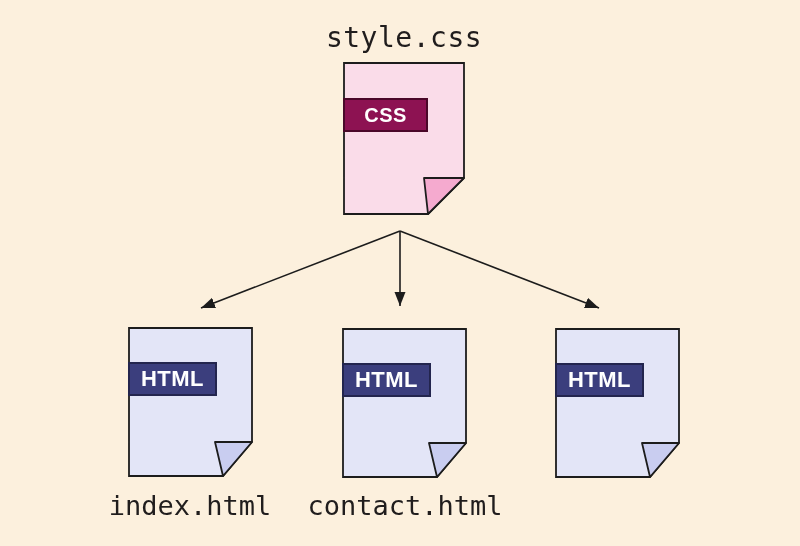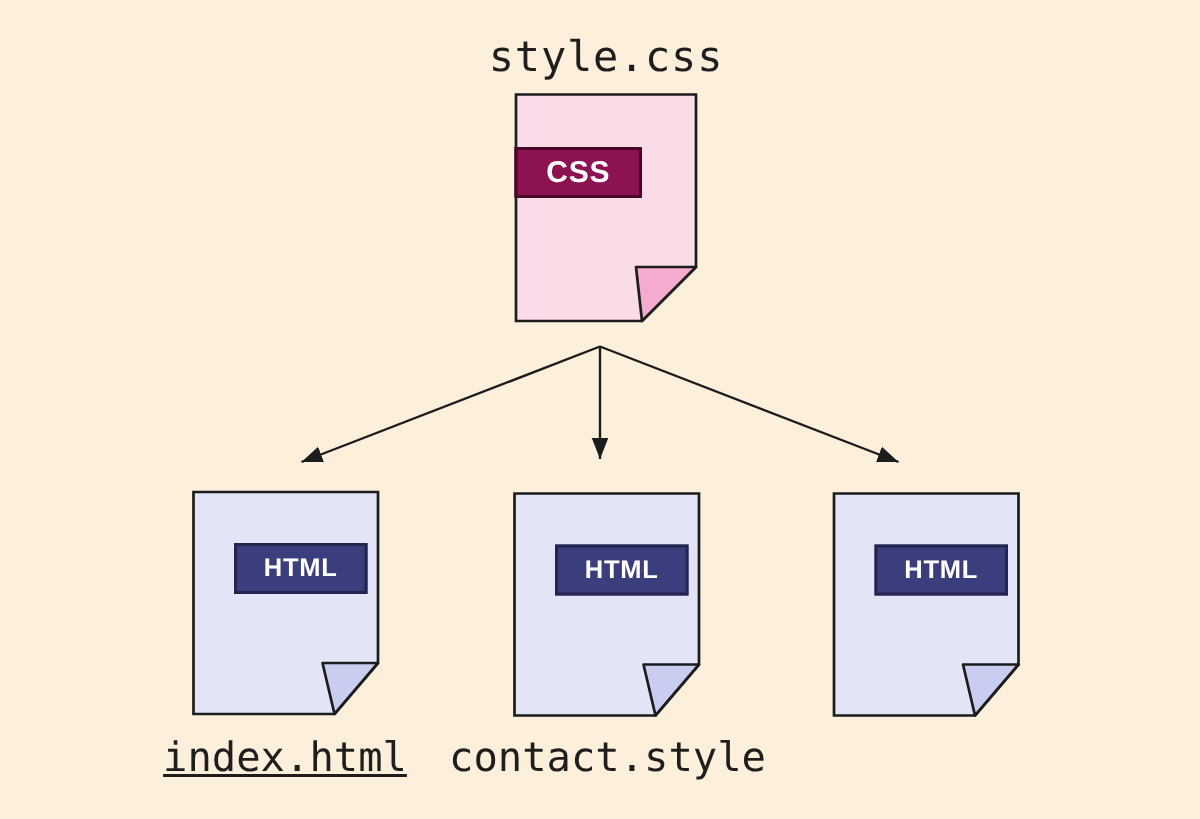--- a/index.html
+++ b/index.html
@@ -43,35 +43,35 @@
     align-items: center;
     justify-content: center;
     font-family: "Liberation Sans", "DejaVu Sans", sans-serif;
     font-weight: bold;
     letter-spacing: 0.5px;
   }
   .css-node { left: 343px; top: 62px; width: 122px; height: 153px; }
   .css-node .file-badge { top: 36px; width: 85px; height: 34px; font-size: 20px; }
 
   .html-node { width: 125px; height: 150px; }
-  .html-node .file-badge { top: 35px; width: 89px; height: 34px; font-size: 17px; margin-left: 28px; }
+  .html-node .file-badge { top: 35px; width: 89px; height: 34px; font-size: 22px; }
   .node-index   { left: 128px; top: 327px; }
   .node-contact { left: 342px; top: 328px; }
   .node-info    { left: 555px; top: 328px; }
 
   .file-label {
     position: absolute;
     top: 490px;
     transform: translateX(-50%);
     font-size: 27px;
     line-height: 32px;
     color: #201d1d;
     white-space: nowrap;
   }
-  .label-index   { left: 190px; text-decoration: underline; }
+  .label-index   { left: 190px; }
   .label-contact { left: 405px; }
   .label-info    { left: 617px; }
 
   .arrows-layer {
     position: absolute;
     left: 0;
     top: 0;
     pointer-events: none;
   }
 </style>
@@ -119,14 +119,14 @@
 
   <div class="file-node html-node node-info">
     <svg width="125" height="150" viewBox="0 0 125 150">
       <path d="M1 1 H124 V115 L95 149 H1 Z" stroke-width="1.8" stroke-linejoin="miter" style="fill: rgb(227, 229, 247); stroke: rgb(28, 28, 28);"></path>
       <path d="M124 115 L87 115 L95 149 Z" stroke-width="1.8" stroke-linejoin="round" style="fill: rgb(201, 205, 240); stroke: rgb(28, 28, 28);"></path>
     </svg>
     <div class="file-badge" style="background-color: rgb(59, 62, 125); border-color: rgb(35, 37, 78); color: rgb(255, 255, 255);">HTML</div>
   </div>
 
   <div class="file-label label-index" style="color: rgb(32, 29, 29);">index.html</div>
-  <div class="file-label label-contact" style="color: rgb(32, 29, 29);">contact.style</div>
+  <div class="file-label label-contact" style="color: rgb(32, 29, 29);">contact.html</div>
 </div>
 
 </body></html>

